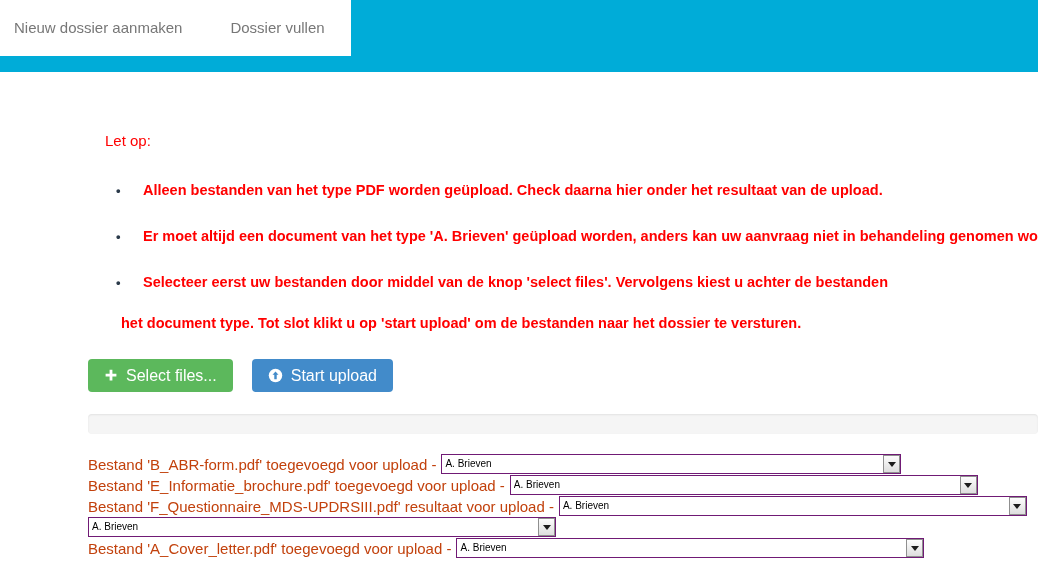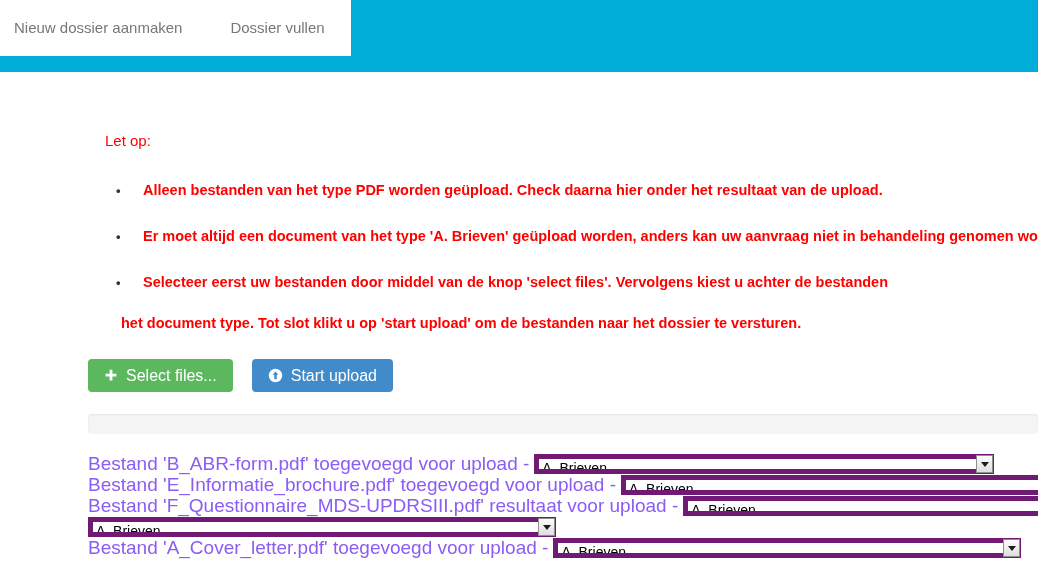--- a/index.html
+++ b/index.html
@@ -157,33 +157,33 @@
     width: 950px;
   }
   .file-row {
     display: flex;
     align-items: center;
     height: 20px;
     margin-bottom: 1px;
     white-space: nowrap;
   }
   .file-label {
-    font-size: 19px;
-    color: #8b5cf6;
+    font-size: 15px;
+    color: #c2410c;
     padding-right: 5px;
     white-space: nowrap;
   }
   .doc-select {
     font-family: "Liberation Sans", sans-serif;
-    font-size: 14px;
+    font-size: 10px;
     color: #000000;
     height: 20px;
     line-height: 18px;
     padding: 0 0 0 3px;
-    border: 5px solid #701a75;
+    border: 1px solid #701a75;
     background: #ffffff;
     box-sizing: border-box;
     appearance: none;
     -webkit-appearance: none;
     cursor: pointer;
   }
   .select-shell {
     position: relative;
     display: inline-block;
     height: 20px;

